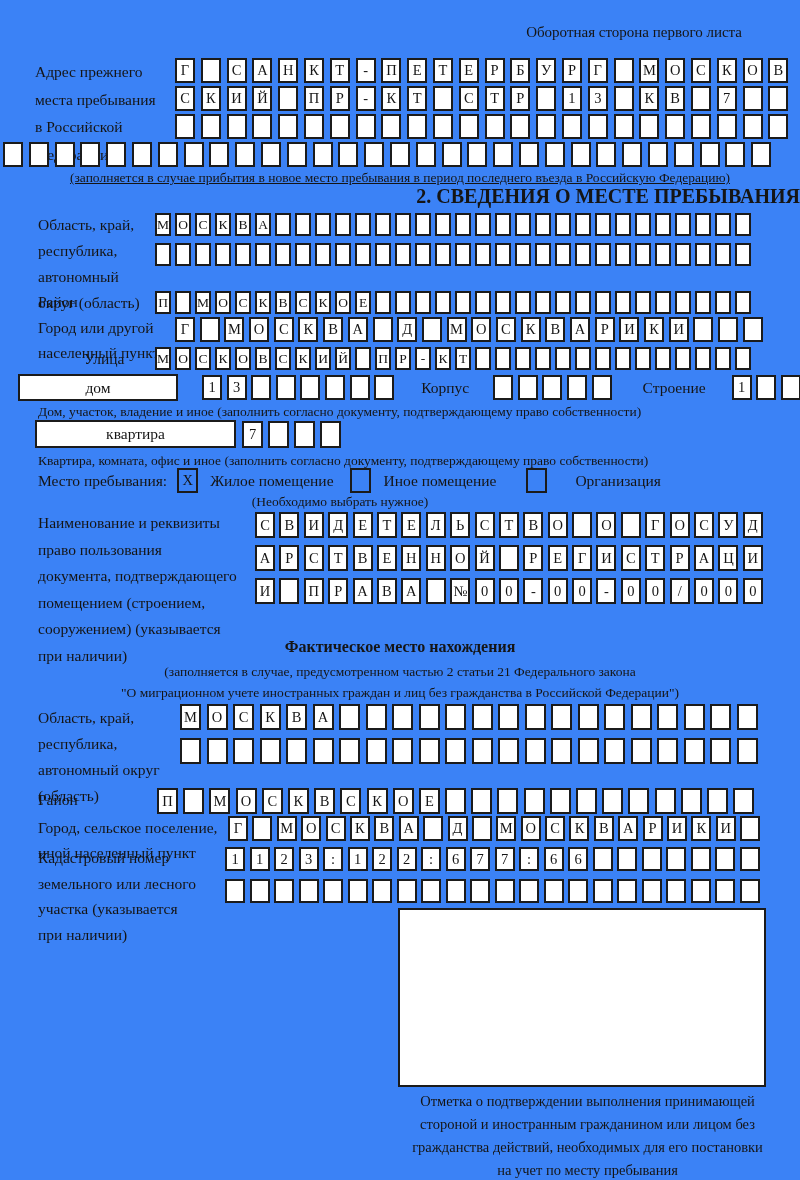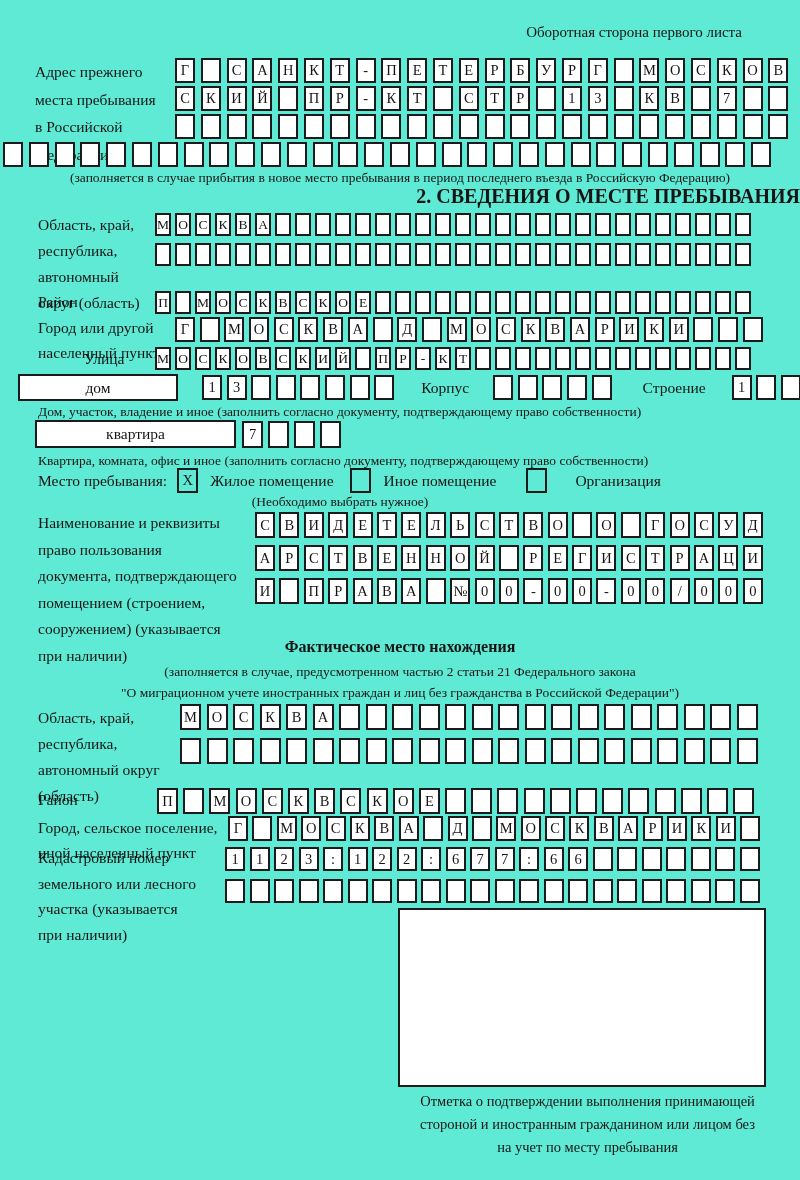--- a/index.html
+++ b/index.html
@@ -1,16 +1,16 @@
 <!DOCTYPE html>
 <html lang="ru"><head>
 <meta charset="utf-8">
 <style>
   html,body{margin:0;padding:0;background:#fff;}
-  .page{position:relative;width:800px;height:1180px;background:#5eead4;
+  .page{position:relative;width:800px;height:1180px;background:#3b82f6;
         font-family:"Liberation Serif", serif;color:#151515;overflow:hidden;}
   .abs{position:absolute;}
   .lbl{font-size:15.5px;}
   .note{font-size:13.5px;}
   .ctr{left:0;width:800px;text-align:center;}
   .bold{font-weight:bold;}
   .cellrow{display:flex;gap:var(--g,5px);position:absolute;}
   .cell{box-sizing:border-box;flex:none;width:var(--cw,20px);height:var(--ch,25px);
         border:2px solid #1b1b1b;display:flex;align-items:center;justify-content:center;
         font-size:14.5px;background:#fff;}
@@ -19,21 +19,21 @@
   .inline-cells{display:flex;gap:var(--g,5px);}
   .flexrow{display:flex;align-items:center;}
 
   #header-note{top:24px;right:58px;font-size:15px;}
 
   #prev-label{left:35px;top:58px;line-height:27.5px;}
   #prev-row1{left:175px;top:58px;--cw:20px;--ch:25px;--g:5.8px;}
   #prev-row2{left:175px;top:86px;--cw:20px;--ch:25px;--g:5.8px;}
   #prev-row3{left:175px;top:114px;--cw:20px;--ch:25px;--g:5.8px;}
   #prev-row4{left:3px;top:142px;--cw:20px;--ch:25px;--g:5.8px;}
-  #prev-note{top:170px;}
+  #prev-note{top:170px;text-decoration:underline;}
 
   #s2-title{top:185px;font-size:20px;text-align:right;}
 
   #s2-region-label{left:38px;top:212px;line-height:26px;}
   #s2-region-row1{left:155px;top:213px;--cw:16px;--ch:23px;--g:4px;}
   #s2-region-row1 .cell,#s2-region-row2 .cell,#s2-district-row .cell,#s2-street-row .cell{font-size:13.5px;}
   #s2-region-row2{left:155px;top:243px;--cw:16px;--ch:23px;--g:4px;}
   #s2-district-label{left:38px;top:293px;}
   #s2-district-row{left:155px;top:291px;--cw:16px;--ch:23px;--g:4px;}
   #s2-city-label{left:38px;top:315px;line-height:25px;}
@@ -685,16 +685,17 @@
       <span class="cell"></span>
       <span class="cell"></span>
       <span class="cell"></span>
       <span class="cell"></span>
     </div>
 
   <div class="abs" id="mark-box"></div>
   <div class="abs" id="mark-caption">
     <div>Отметка о подтверждении выполнения принимающей</div>
     <div>стороной и иностранным гражданином или лицом без</div>
+    <div>гражданства действий, необходимых для его постановки</div>
     <div>на учет по месту пребывания</div>
   </div>
 
 </div>
 
 </body></html>

